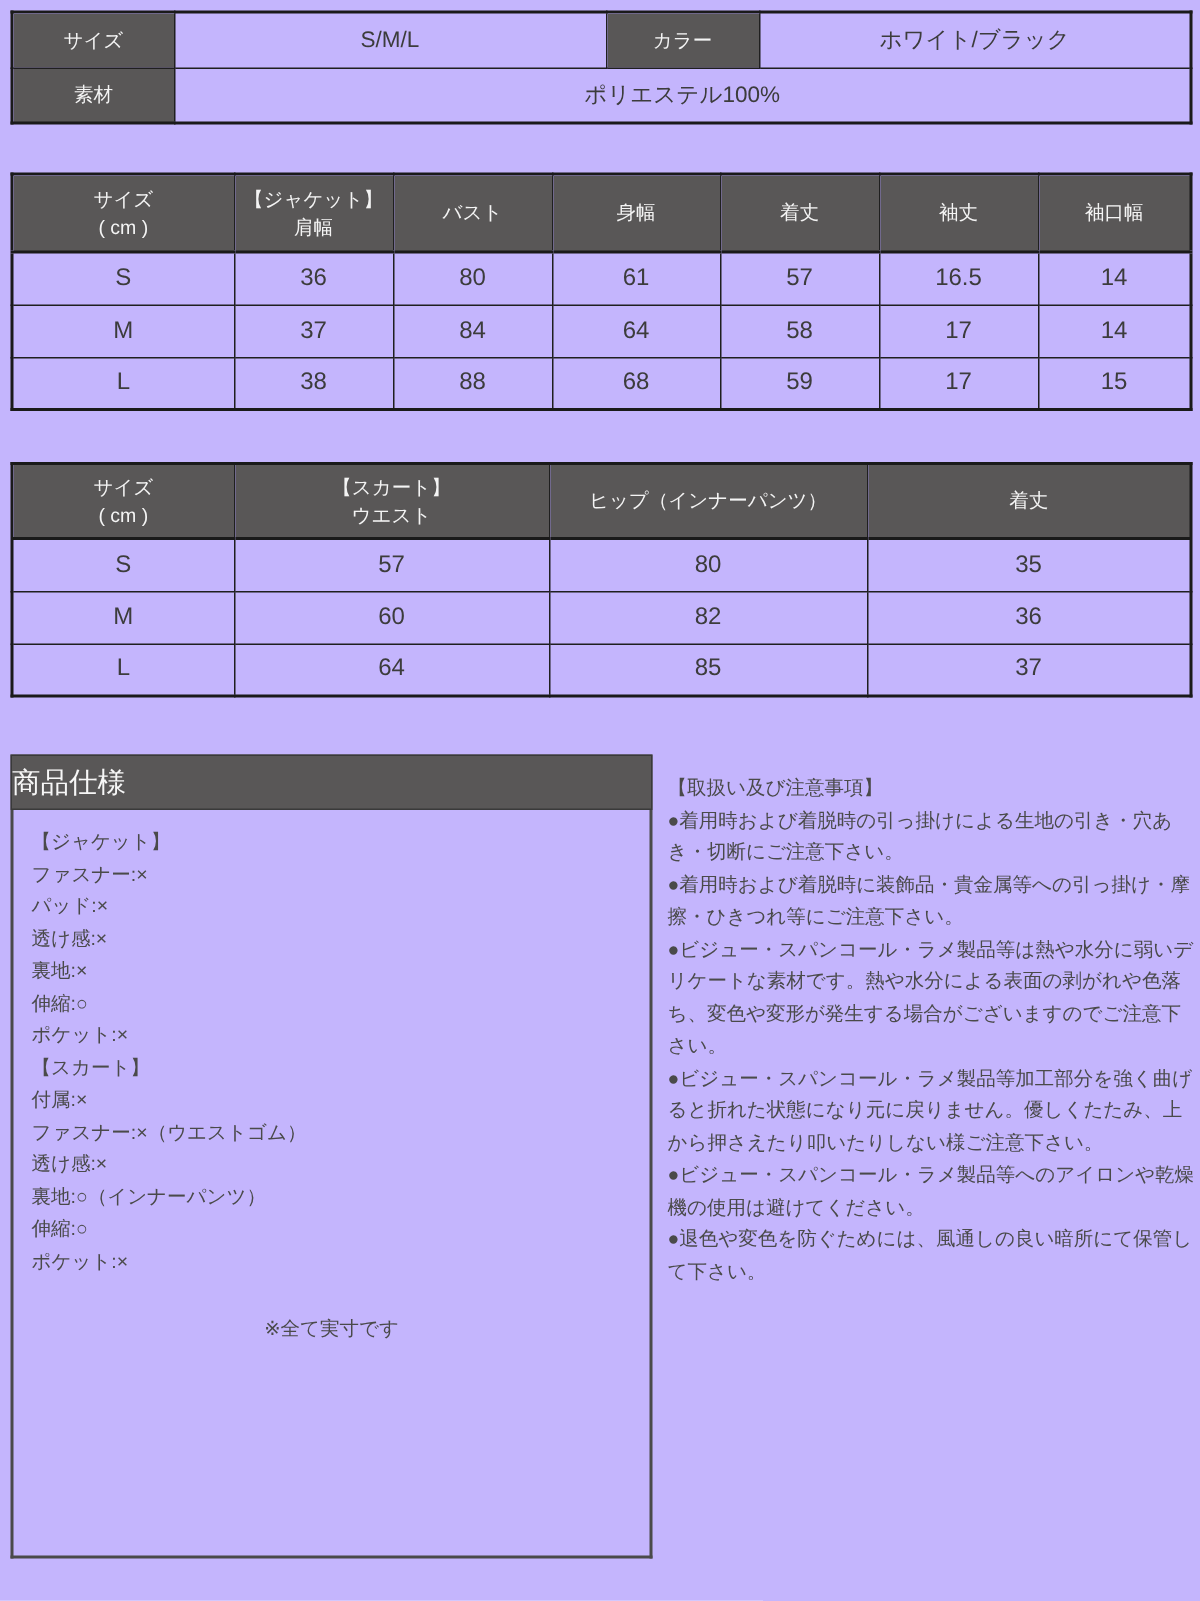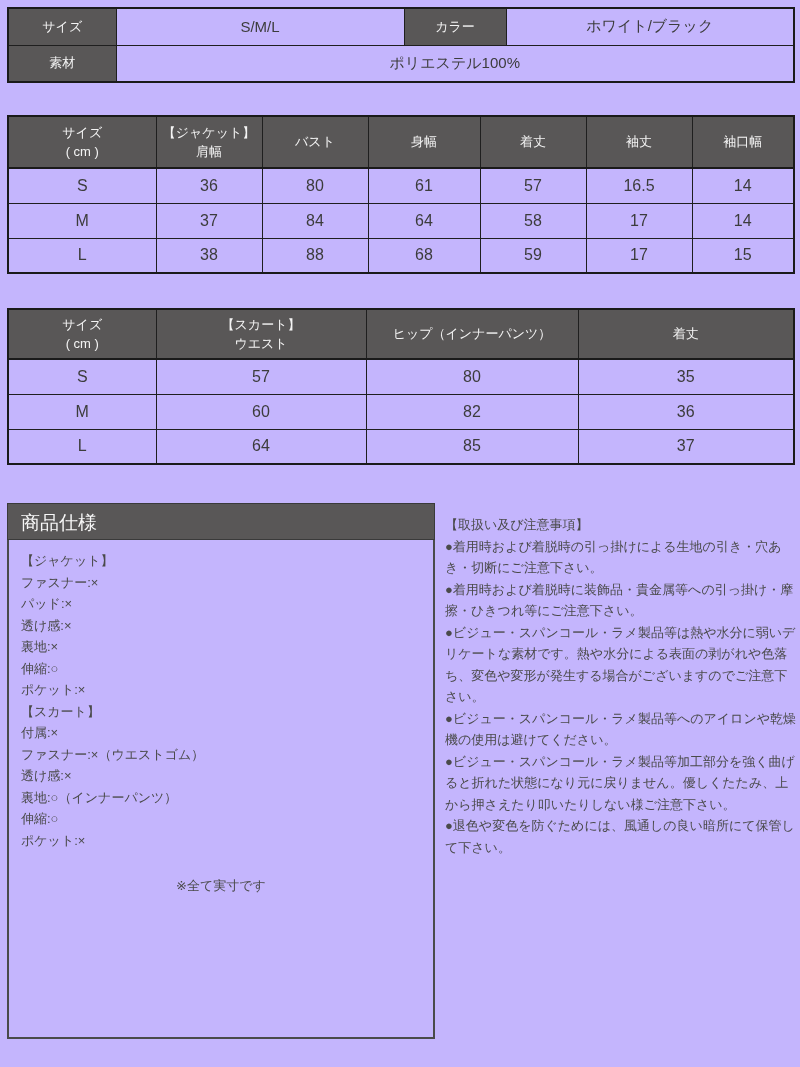--- a/index.html
+++ b/index.html
@@ -47,21 +47,20 @@
   .t3 td.dark { border-bottom: 2px solid #1a1a1a; }
 
   .hline { display: block; line-height: 19px; }
 
   .specbox { position: absolute; left: 7px; top: 503px; width: 428px; }
   .specbox .bar {
     background: #595757;
     color: #f7f7f7;
     height: 37px;
     line-height: 37px;
-    padding-left: 13px;
     font-size: 19px;
     border: 1px solid #3a3a3a;
   }
   .specbox .bbody {
     border: 2px solid #4a4a4a;
     border-top: none;
     height: 499px;
     padding: 10px 12px;
     font-size: 13px;
     line-height: 21.5px;
@@ -218,18 +217,18 @@
       <div class="line">ポケット:×</div>
       <div class="line note">※全て実寸です</div>
     </div>
   </div>
 
   <div class="handling">
     <p>【取扱い及び注意事項】</p>
     <p>●着用時および着脱時の引っ掛けによる生地の引き・穴あき・切断にご注意下さい。</p>
     <p>●着用時および着脱時に装飾品・貴金属等への引っ掛け・摩擦・ひきつれ等にご注意下さい。</p>
     <p>●ビジュー・スパンコール・ラメ製品等は熱や水分に弱いデリケートな素材です。熱や水分による表面の剥がれや色落ち、変色や変形が発生する場合がございますのでご注意下さい。</p>
+    <p>●ビジュー・スパンコール・ラメ製品等加工部分を強く曲げると折れた状態になり元に戻りません。優しくたたみ、上から押さえたり叩いたりしない様ご注意下さい。</p>
     <p>●ビジュー・スパンコール・ラメ製品等へのアイロンや乾燥機の使用は避けてください。</p>
-    <p>●ビジュー・スパンコール・ラメ製品等加工部分を強く曲げると折れた状態になり元に戻りません。優しくたたみ、上から押さえたり叩いたりしない様ご注意下さい。</p>
     <p>●退色や変色を防ぐためには、風通しの良い暗所にて保管して下さい。</p>
   </div>
 
 </div>
 
 </body></html>

